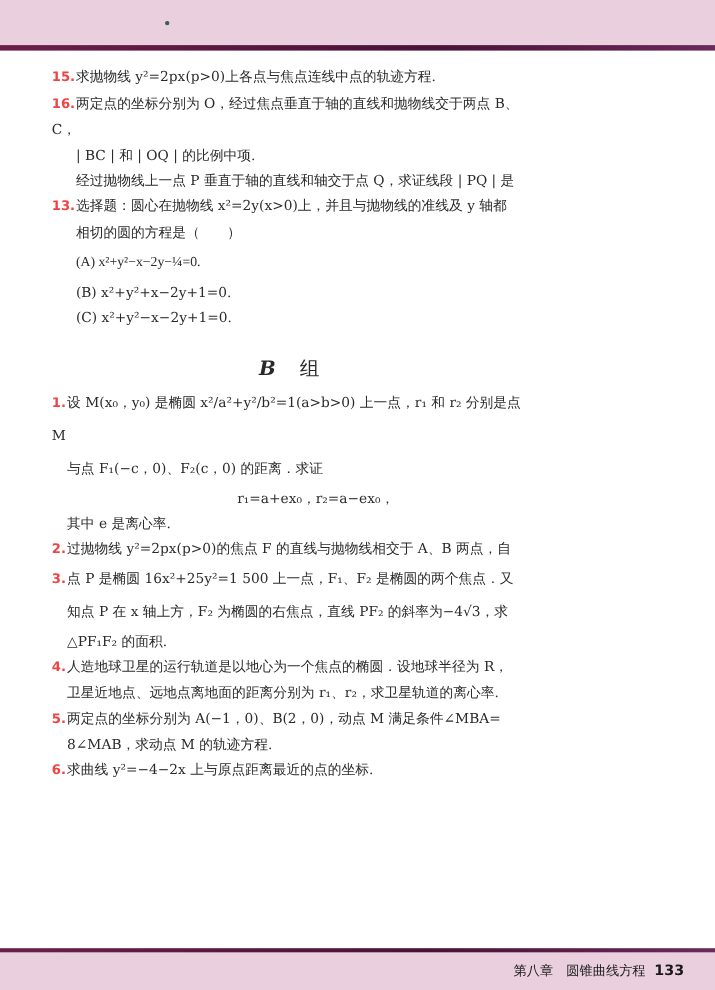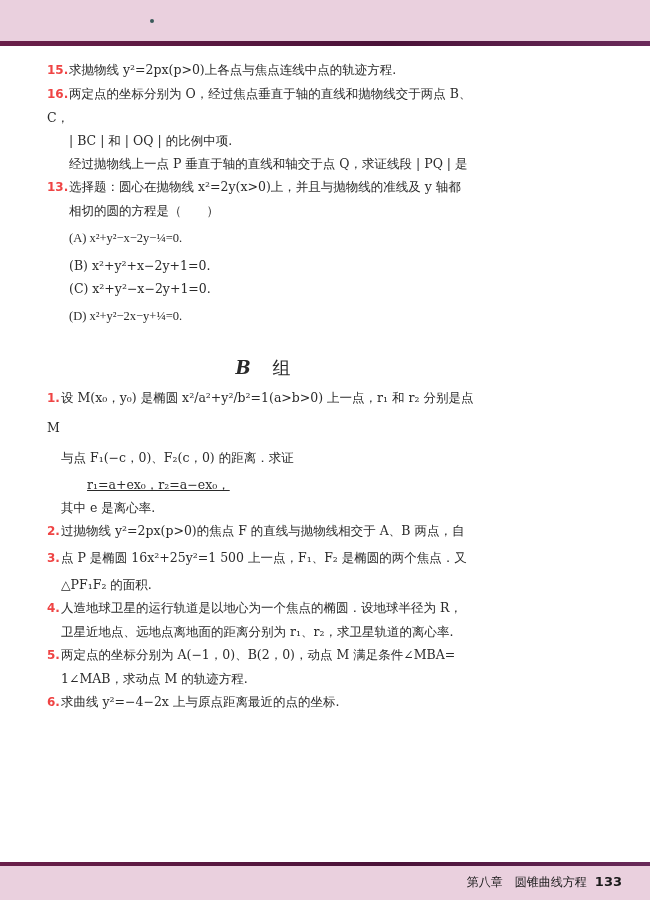--- a/index.html
+++ b/index.html
@@ -47,21 +47,21 @@
   }
   .num.single { width: 14px; }
   .cont { padding-left: 22px; }
   .cont.single { padding-left: 14px; }
   .choice { padding-left: 22px; }
   .choice.tall { line-height: 32px; font-family: Liberation Serif, serif; }
   .section-title {
     text-align: center; margin: 24px 0 4px 0; font-size: 18px; letter-spacing: 8px;
   }
   .section-title .b { font-weight: bold; font-style: italic; }
-  .formula-center { text-align: left; padding-left: 40px; text-decoration: underline; }
+  .formula-center { text-align: center; padding-left: 40px; }
   .tall-line { line-height: 30px; }
 </style>
 </head>
 <body>
 
 <div class="header-band">
   <div class="header-dot"></div>
 </div>
 <div class="header-line"></div>
 
@@ -76,52 +76,52 @@
     <div class="cont">| BC | 和 | OQ | 的比例中项.</div>
     <div class="cont">经过抛物线上一点 P 垂直于轴的直线和轴交于点 Q，求证线段 | PQ | 是</div>
   </div>
 
   <div class="prob">
     <div><span class="num">13.</span><span>选择题：圆心在抛物线 x²=2y(x&gt;0)上，并且与抛物线的准线及 y 轴都</span></div>
     <div class="cont">相切的圆的方程是（　　）</div>
     <div class="choice tall">(A)  x²+y²−x−2y−¼=0.</div>
     <div class="choice">(B)  x²+y²+x−2y+1=0.</div>
     <div class="choice">(C)  x²+y²−x−2y+1=0.</div>
-    <div class="choice tall">(D)  x²+y²−2x−y+¼=0.</div>
   </div>
 
   <div class="section-title">
     <span class="b">B</span>
     <span>组</span>
   </div>
 
   <div class="prob">
     <div class="tall-line"><span class="num single">1.</span><span>设 M(x₀，y₀) 是椭圆 x²/a²+y²/b²=1(a&gt;b&gt;0) 上一点，r₁ 和 r₂ 分别是点 M</span></div>
     <div class="cont single tall-line">与点 F₁(−c，0)、F₂(c，0) 的距离．求证</div>
     <div class="formula-center">r₁=a+ex₀，r₂=a−ex₀，</div>
     <div class="cont single">其中 e 是离心率.</div>
   </div>
 
   <div class="prob">
     <div><span class="num single">2.</span><span>过抛物线 y²=2px(p&gt;0)的焦点 F 的直线与抛物线相交于 A、B 两点，自</span></div>
   </div>
 
   <div class="prob">
     <div class="tall-line"><span class="num single">3.</span><span>点 P 是椭圆 16x²+25y²=1 500 上一点，F₁、F₂ 是椭圆的两个焦点．又</span></div>
+    <div class="cont single tall-line">知点 P 在 x 轴上方，F₂ 为椭圆的右焦点，直线 PF₂ 的斜率为−4√3，求</div>
     <div class="cont single">△PF₁F₂ 的面积.</div>
   </div>
 
   <div class="prob">
     <div><span class="num single">4.</span><span>人造地球卫星的运行轨道是以地心为一个焦点的椭圆．设地球半径为 R，</span></div>
     <div class="cont single">卫星近地点、远地点离地面的距离分别为 r₁、r₂，求卫星轨道的离心率.</div>
   </div>
 
   <div class="prob">
     <div><span class="num single">5.</span><span>两定点的坐标分别为 A(−1，0)、B(2，0)，动点 M 满足条件∠MBA=</span></div>
-    <div class="cont single">1∠MAB，求动点 M 的轨迹方程.</div>
+    <div class="cont single">8∠MAB，求动点 M 的轨迹方程.</div>
   </div>
 
   <div class="prob">
     <div><span class="num single">6.</span><span>求曲线 y²=−4−2x 上与原点距离最近的点的坐标.</span></div>
   </div>
 </div>
 
 <div class="footer-line"></div>
 <div class="footer-band">
   <div class="footer-text">

